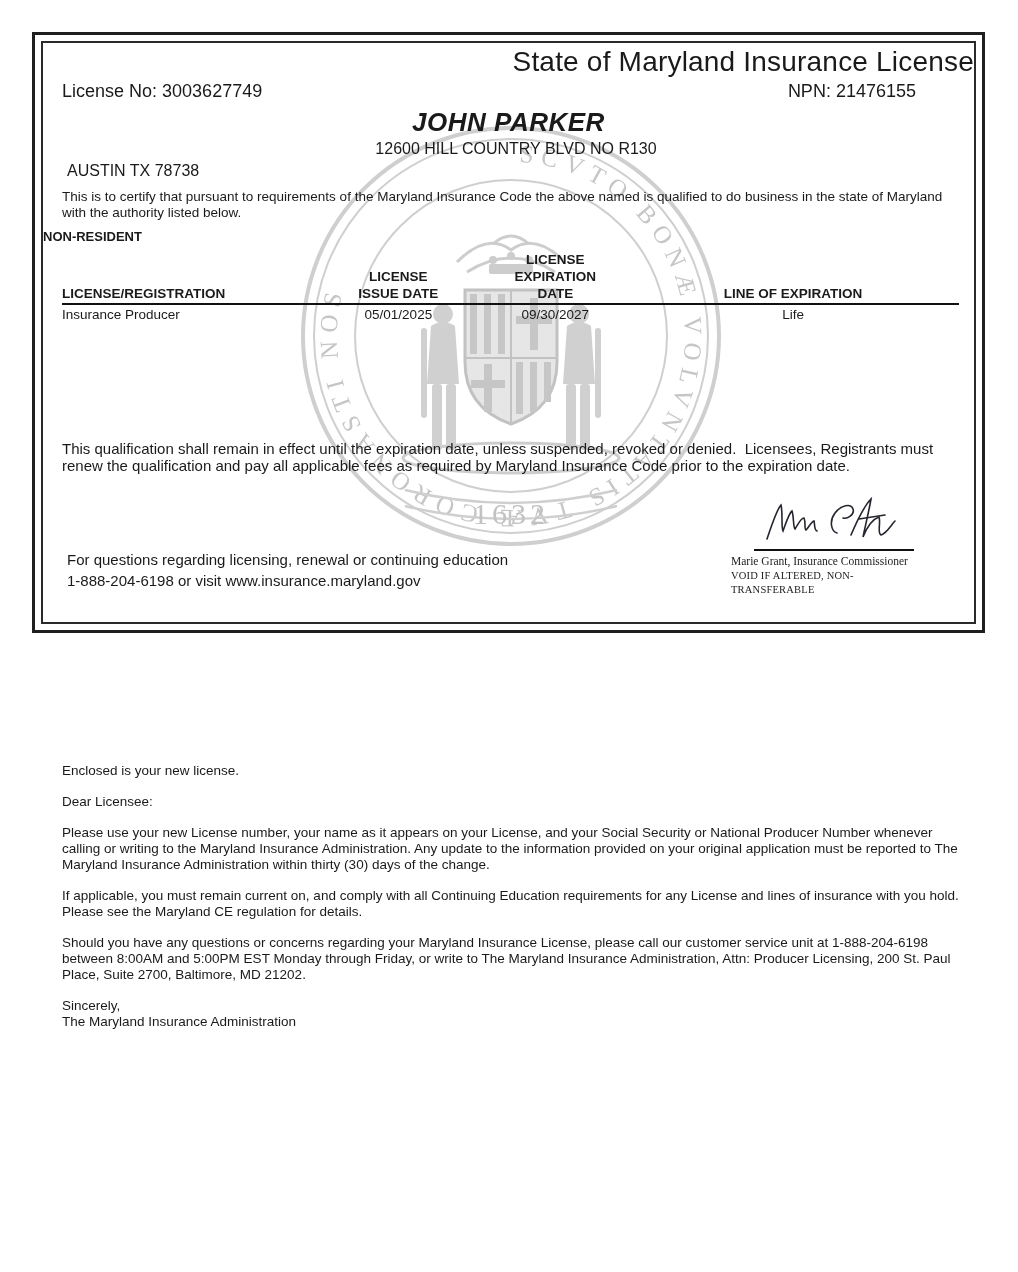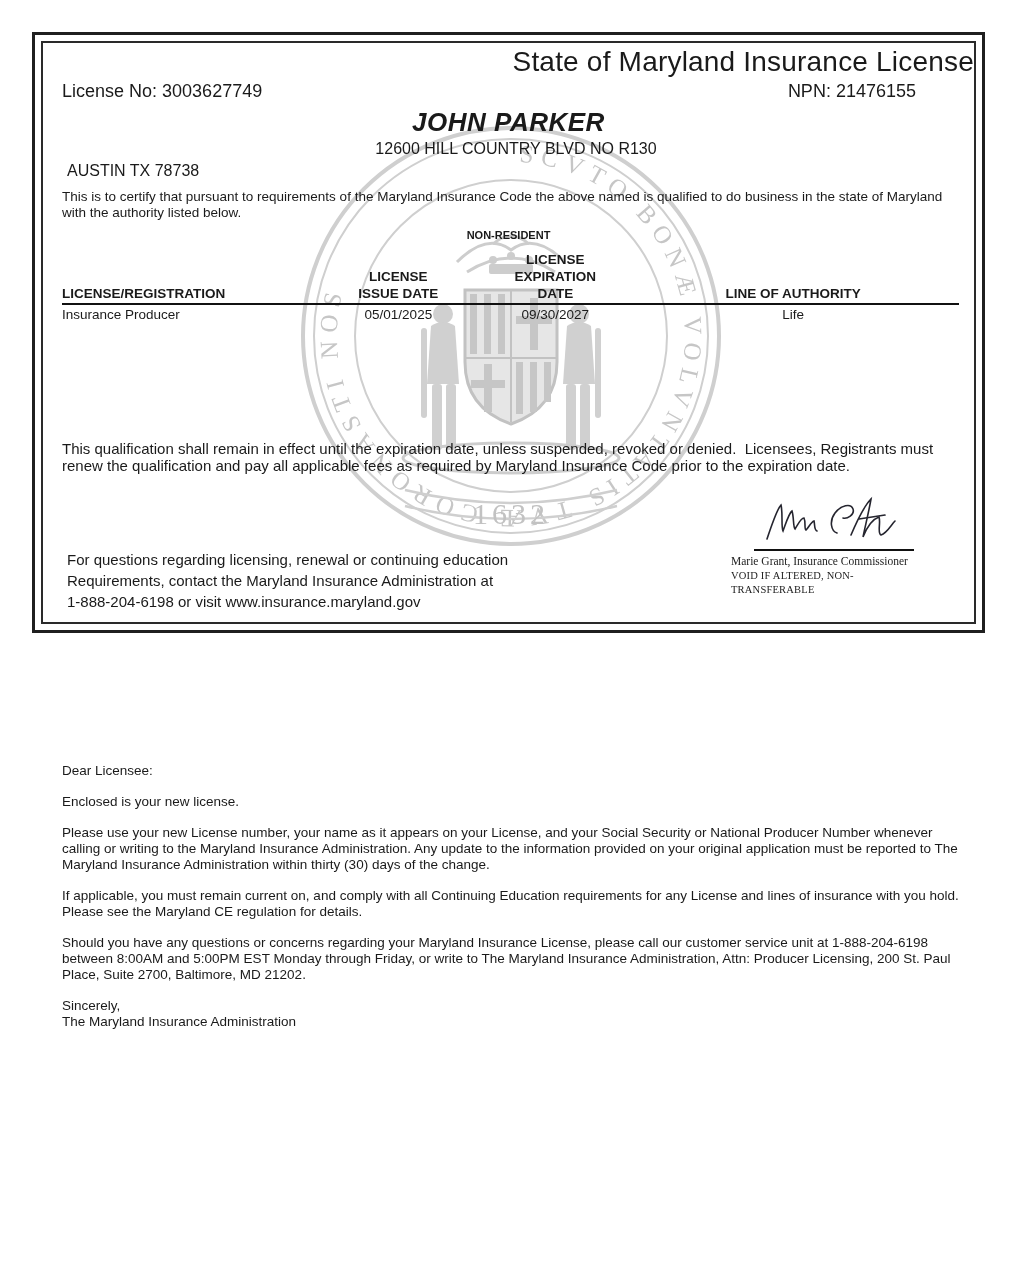--- a/index.html
+++ b/index.html
@@ -50,21 +50,21 @@
     letter-spacing:0.5px;
   }
   .addr1 { position:absolute; top:97px;  left:15px; right:0; text-align:center; font-size:16px; }
   .addr2 { position:absolute; top:119px; left:0; right:0; text-align:left; font-size:16px;margin-left:24px; }
   .certify {
     position:absolute; top:146px; left:19px; width:897px;
     font-size:13.5px; line-height:16px;
   }
   .residency {
     position:absolute; top:186px; left:0; right:0;
-    text-align:center; font-size:11px; font-weight:bold;
+    text-align:left; font-size:13px; font-weight:bold;
   }
   .auth-table {
     position:absolute; top:208px; left:19px; width:897px;
     border-collapse:collapse;
     font-size:13.5px;
   }
   .auth-table th {
     vertical-align:bottom;
     font-weight:bold;
     border-bottom:2px solid #111;
@@ -216,21 +216,21 @@
             <th class="c-left">LICENSE/REGISTRATION</th>
             <th class="c-center">
               <span>LICENSE</span><br>
               <span>ISSUE DATE</span>
             </th>
             <th class="c-center">
               <span>LICENSE</span><br>
               <span>EXPIRATION</span><br>
               <span>DATE</span>
             </th>
-            <th class="c-center">LINE OF AUTHORITY</th>
+            <th class="c-center">LINE OF EXPIRATION</th>
           </tr>
         </thead>
         <tbody>
           <tr>
             <td class="c-left">Insurance Producer</td>
             <td class="c-center">05/01/2025</td>
             <td class="c-center">09/30/2027</td>
             <td class="c-center">Life</td>
           </tr>
         </tbody>
@@ -247,30 +247,29 @@
             <path d="M100,28 L126,24"></path>
           </g>
         </svg>
         <hr class="sig-rule">
         <div class="sig-name">Marie Grant, Insurance Commissioner</div>
         <div class="sig-void">VOID IF ALTERED, NON-TRANSFERABLE</div>
       </div>
 
       <div class="contact">
         <div>For questions regarding licensing, renewal or continuing education</div>
-        <div>Requirements, contact the Maryland Insurance Administration at</div>
         <div>1-888-204-6198 or visit www.insurance.maryland.gov</div>
       </div>
 
     </div>
   </div>
 
   <div class="letter">
+    <div class="para">Enclosed is your new license.</div>
     <div class="para">Dear Licensee:</div>
-    <div class="para">Enclosed is your new license.</div>
     <div class="para">Please use your new License number, your name as it appears on your License, and your Social Security or National Producer Number whenever calling or writing to the Maryland Insurance Administration. Any update to the information provided on your original application must be reported to The Maryland Insurance Administration within thirty (30) days of the change.</div>
     <div class="para">If applicable, you must remain current on, and comply with all Continuing Education requirements for any License and lines of insurance with you hold. Please see the Maryland CE regulation for details.</div>
     <div class="para">Should you have any questions or concerns regarding your Maryland Insurance License, please call our customer service unit at 1-888-204-6198 between 8:00AM and 5:00PM EST Monday through Friday, or write to The Maryland Insurance Administration, Attn: Producer Licensing, 200 St. Paul Place, Suite 2700, Baltimore, MD 21202.</div>
     <div class="closing">Sincerely,</div>
     <div class="closing">The Maryland Insurance Administration</div>
   </div>
 
 </div>
 
 </body></html>

